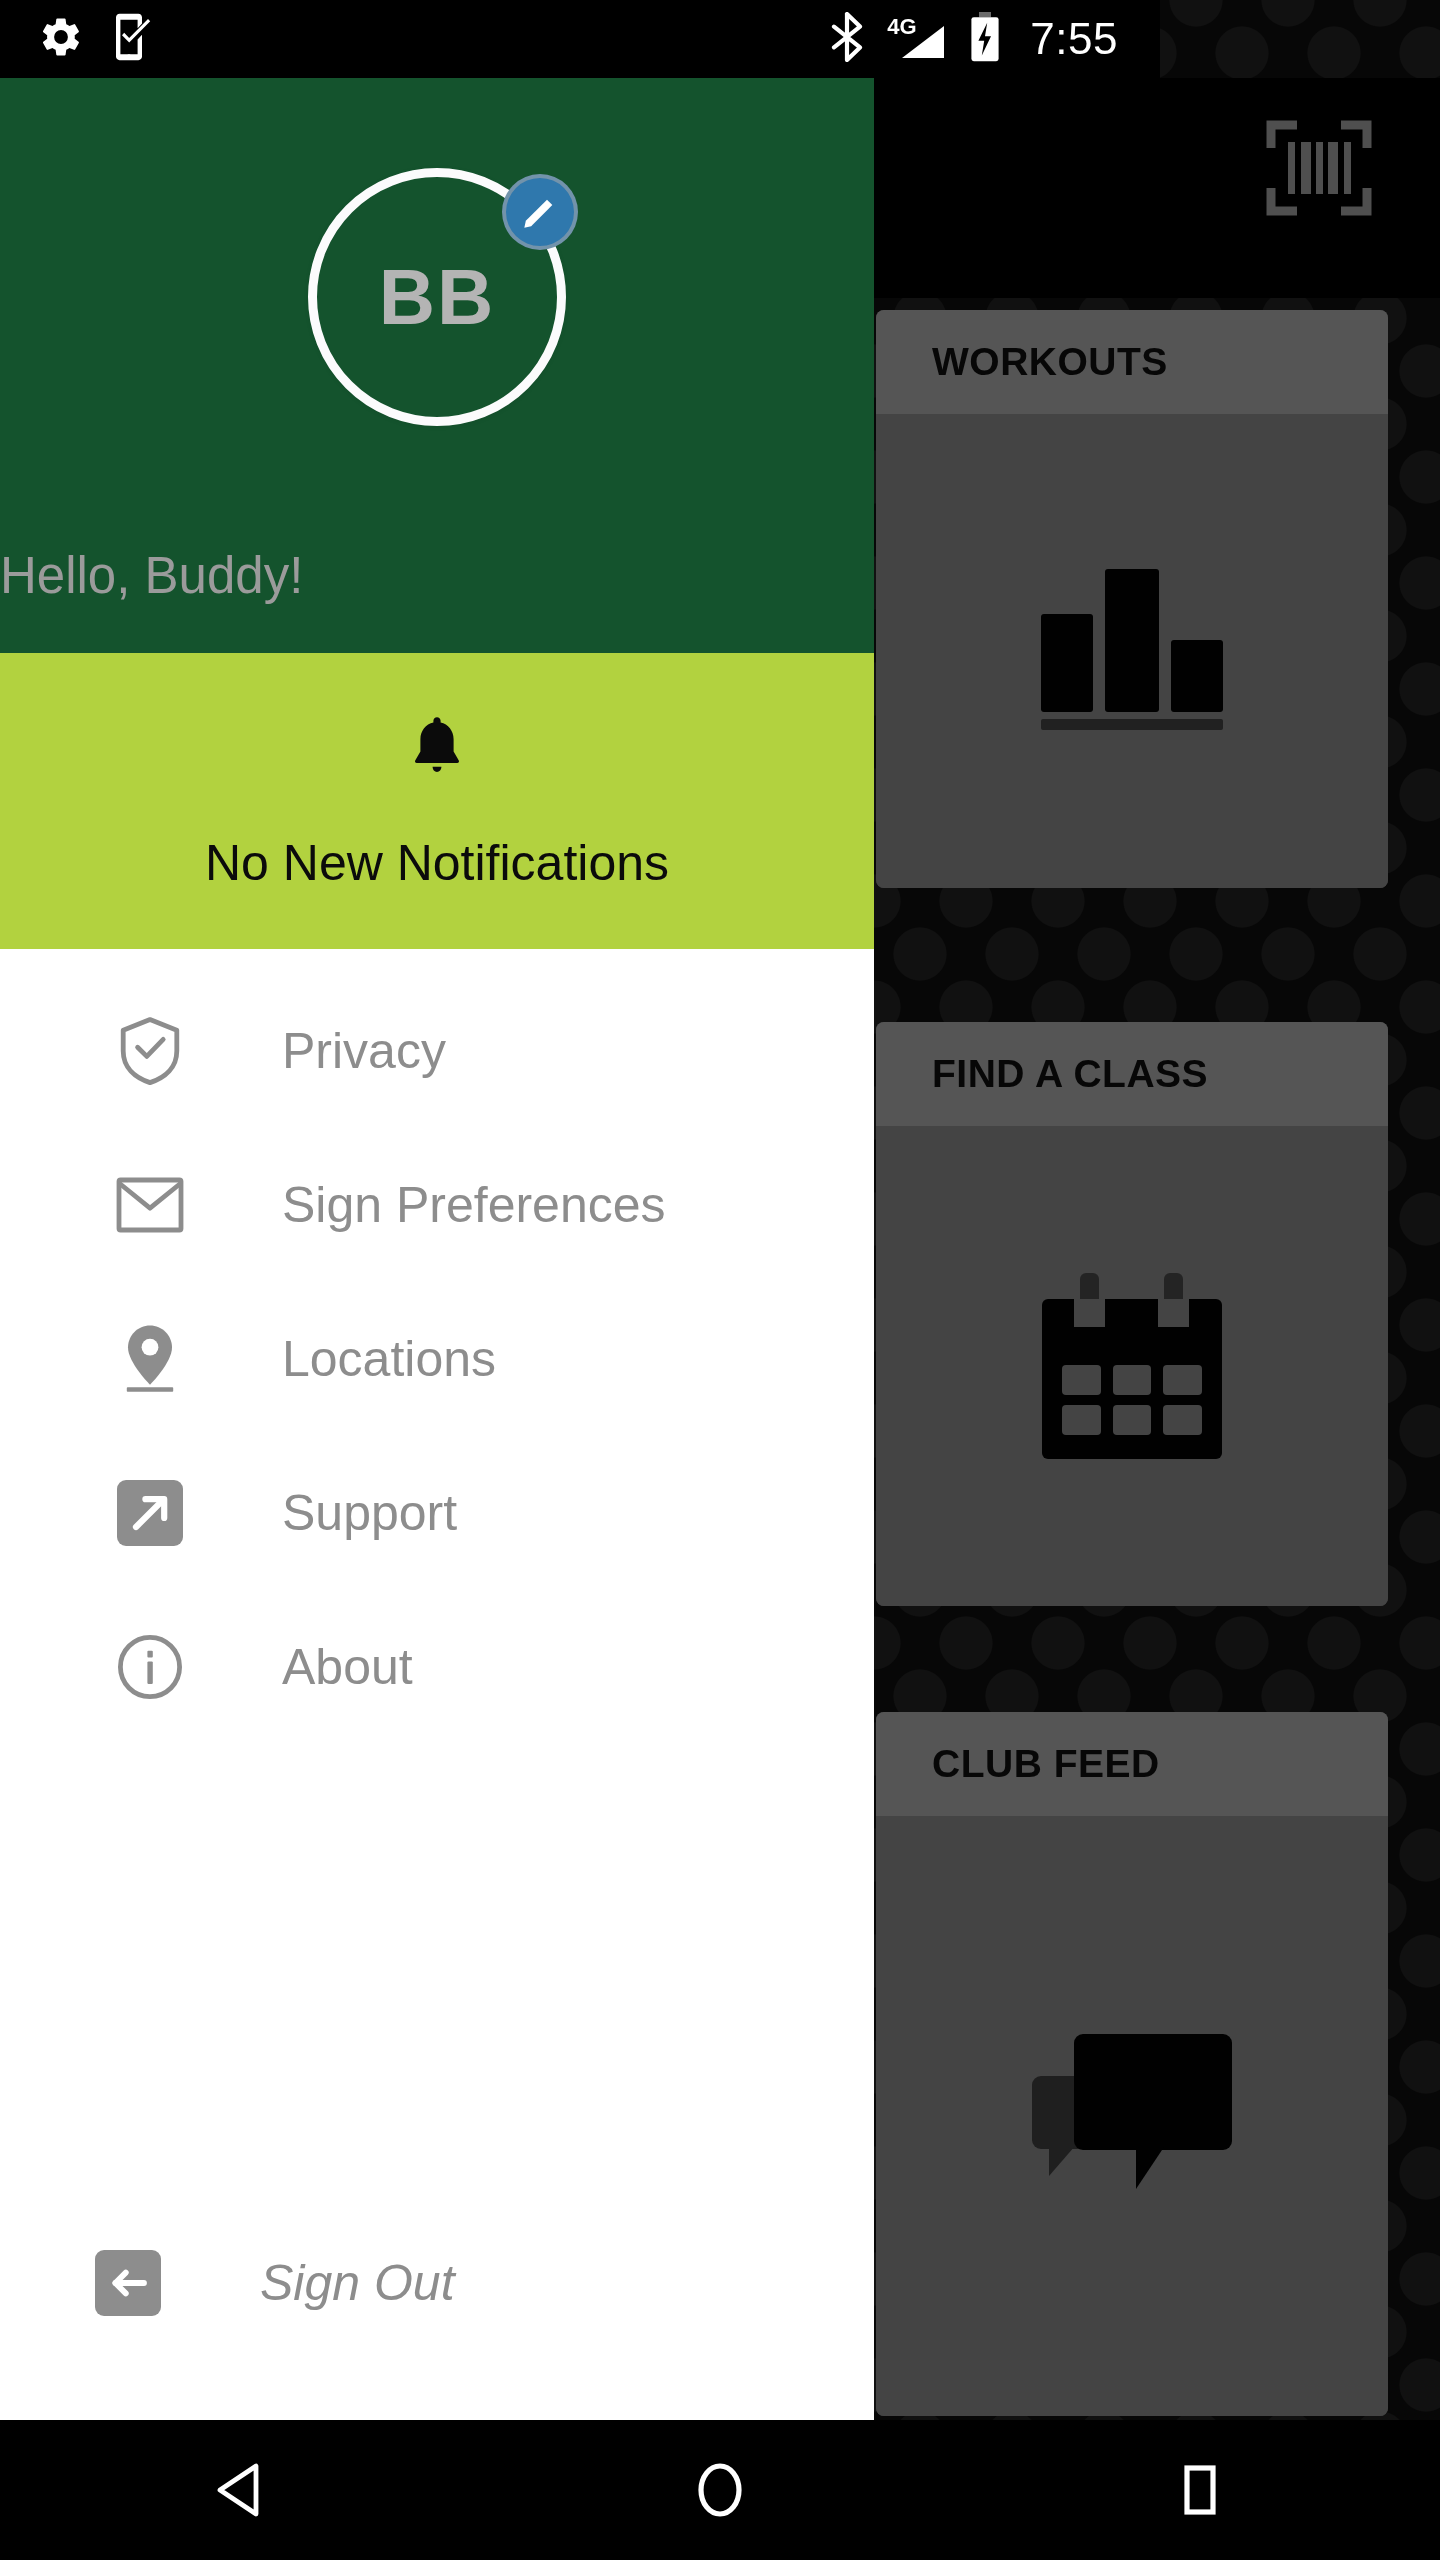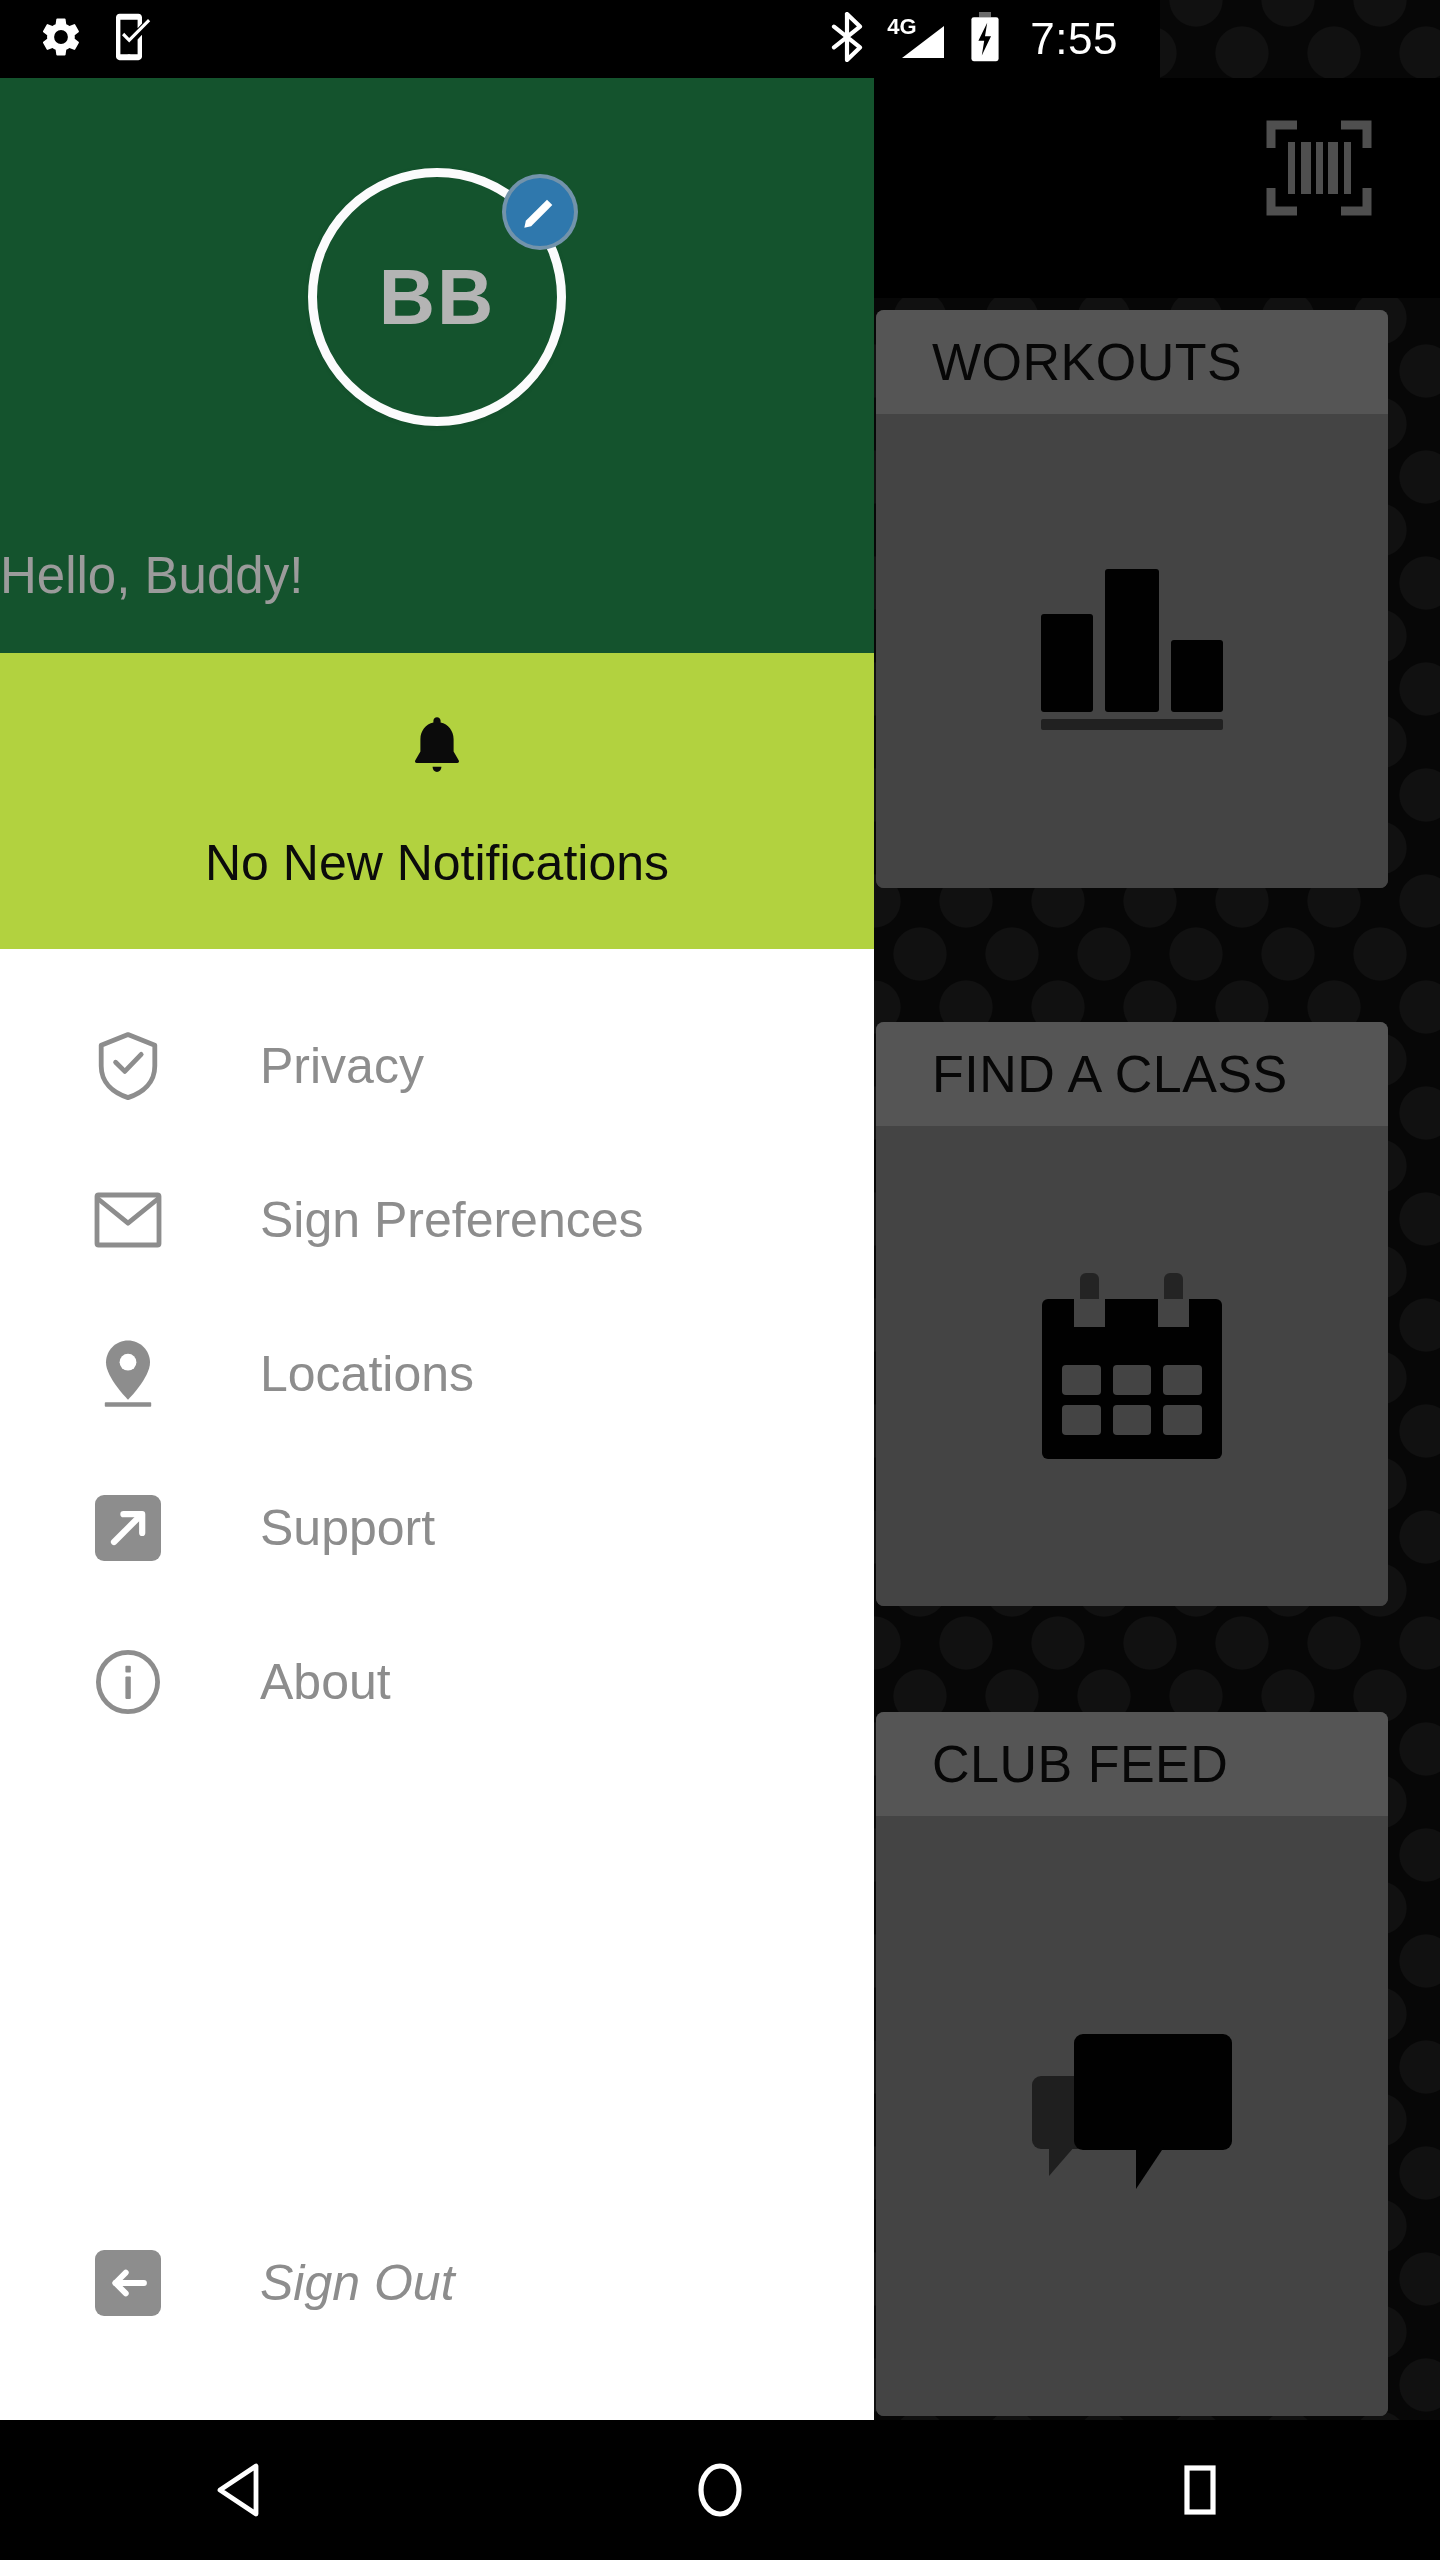--- a/index.html
+++ b/index.html
@@ -67,22 +67,22 @@
   }
   .app-card-header {
     height: 104px;
     background: #767676;
     display: flex;
     align-items: center;
     padding-left: 56px;
     box-sizing: border-box;
   }
   .app-card-header span {
-    font-size: 52px;
-    font-weight: 400;
+    font-size: 39px;
+    font-weight: 700;
     color: #0a0a0a;
     letter-spacing: 0.5px;
   }
   .app-card-body {
     position: relative;
     background: #5f5f5f;
     display: flex;
     align-items: center;
     justify-content: center;
   }
@@ -272,21 +272,21 @@
     justify-content: center;
   }
   #notif-bell { margin-top: 6px; }
   #notif-text {
     margin-top: 52px;
     font-size: 50px;
     color: #0b0b0b;
     font-weight: 400;
   }
 
-  #menu-list { padding-top: 40px; }
+  #menu-list { padding-top: 25px; margin-left: 22px; }
   .menu-item {
     display: flex;
     align-items: center;
     height: 154px;
     padding-left: 92px;
     box-sizing: border-box;
     cursor: pointer;
   }
   .menu-icon {
     width: 72px;

